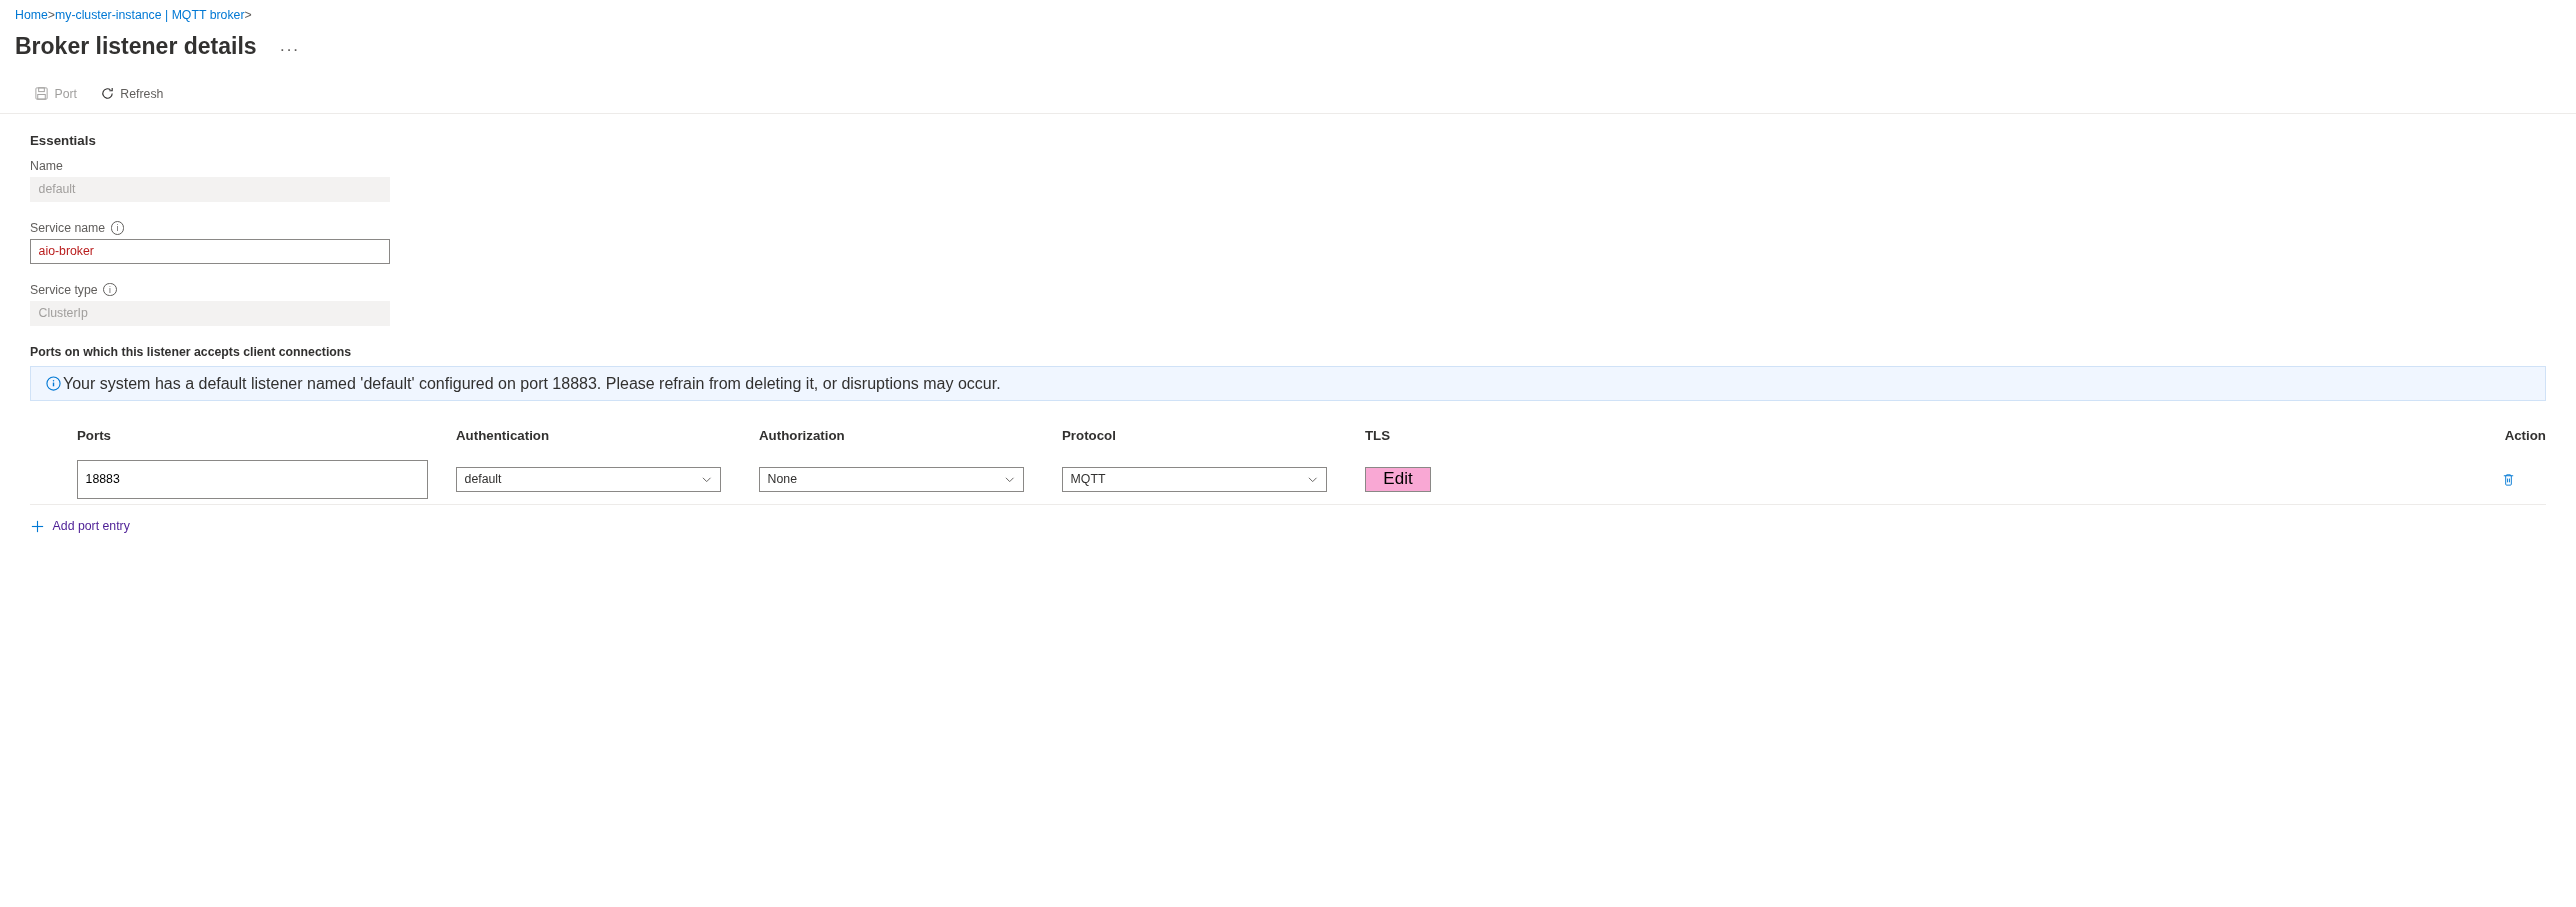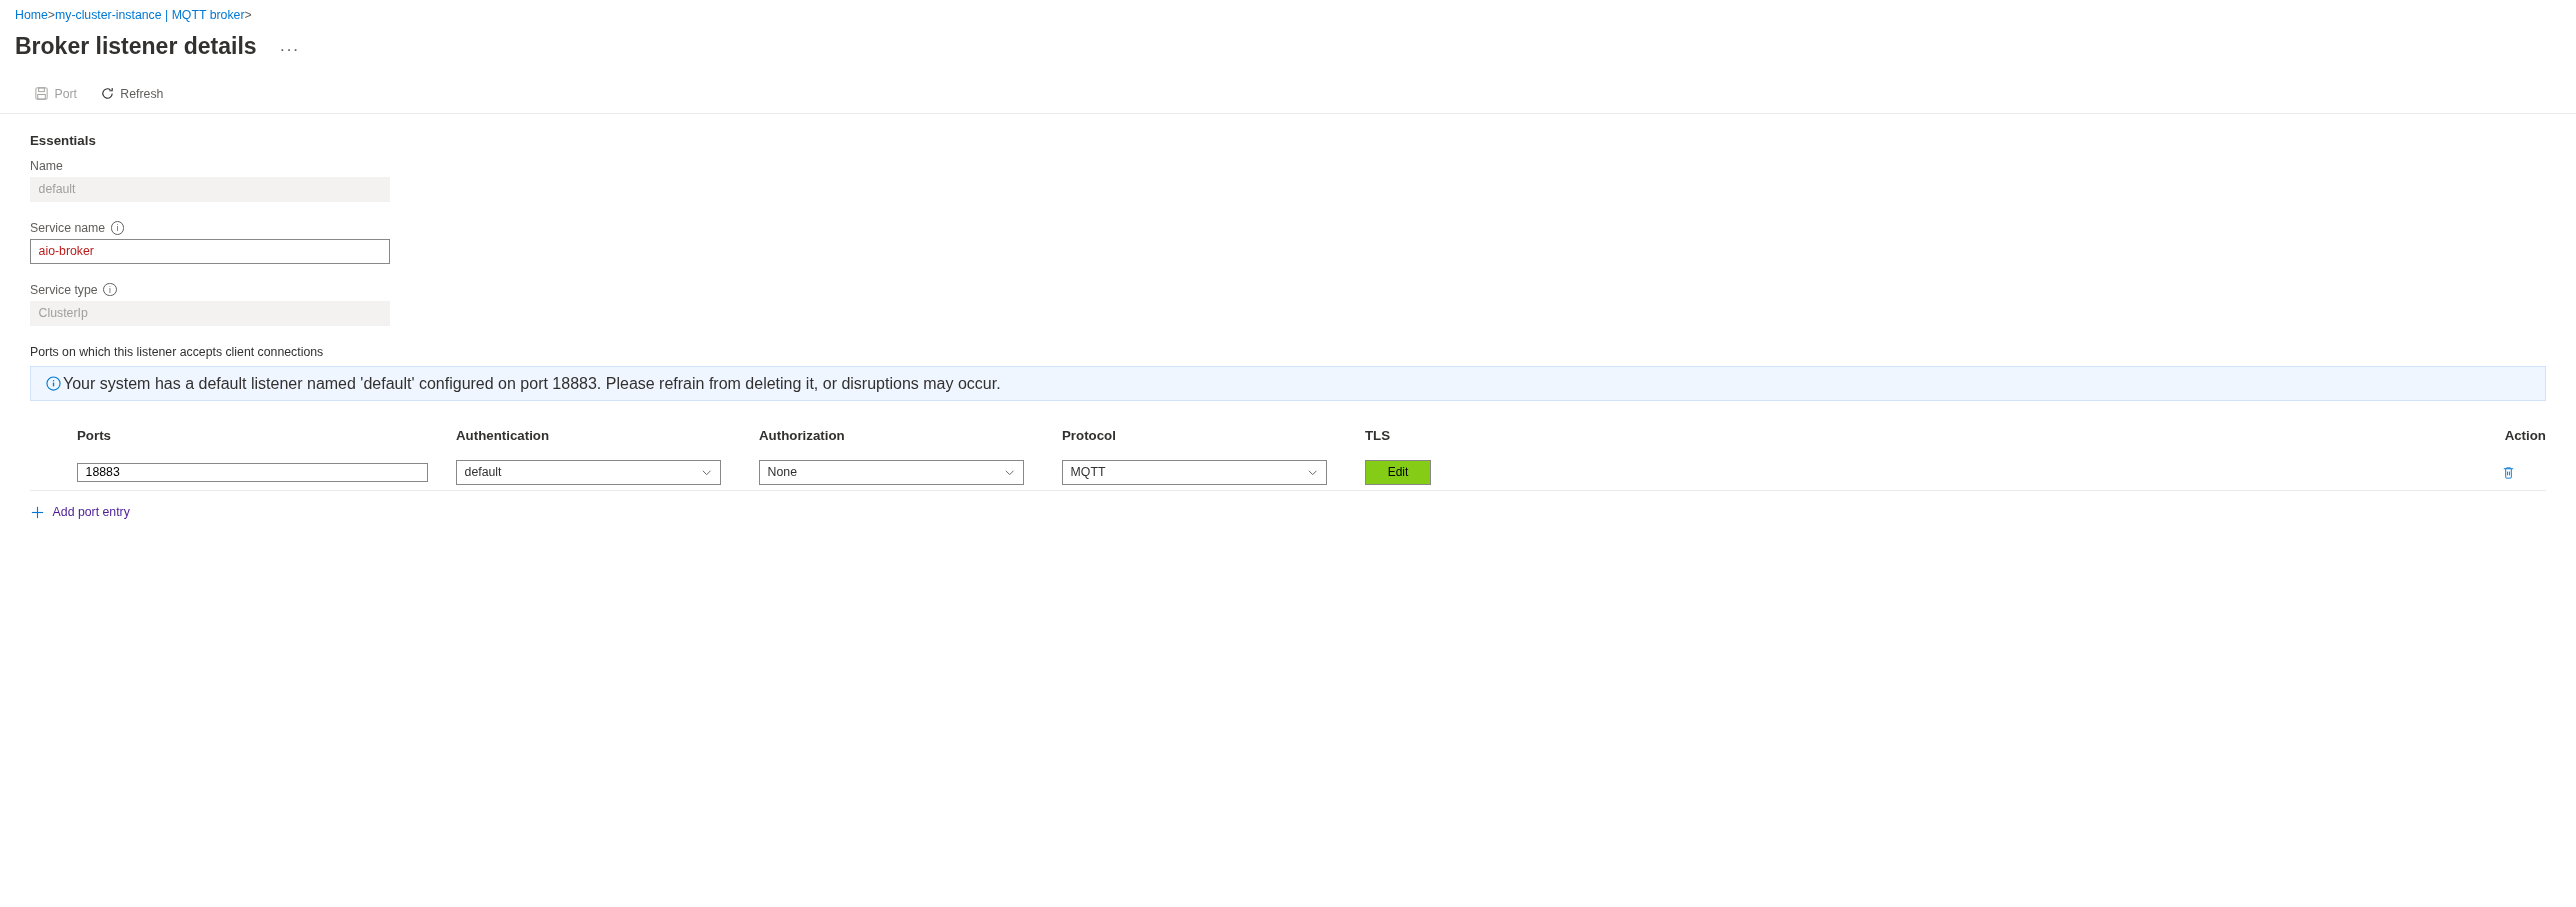--- a/index.html
+++ b/index.html
@@ -112,20 +112,21 @@
     }
     .text-input.readonly {
       background: #f3f2f1;
       border-color: #f3f2f1;
       color: #a19f9d;
     }
     .ports-desc {
       font-size: 12.3px;
       color: #323130;
       margin-bottom: 7.6px;
+      font-weight: bold;
     }
     .info-banner {
       display: flex;
       align-items: center;
       gap: 2px;
       background: #f0f6ff;
       border: 0.9px solid #d0e2f7;
       padding: 7.6px 15px;
       margin-bottom: 15px;
       font-size: 16px;
@@ -148,21 +149,21 @@
     .ports-row {
       display: grid;
       grid-template-columns: 47px 379px 303px 303px 303px 76px 1fr 76px;
       align-items: center;
       padding: 5.7px 0;
       border-bottom: 0.9px solid #edebe9;
       margin-bottom: 3.8px;
     }
     .port-input {
       width: 351px;
-      height: 19px;
+      height: 39px;
       padding: 1.9px 7.6px;
       border: 0.9px solid #8a8886;
       background: #ffffff;
       font-size: 12.3px;
     }
     .dropdown {
       width: 265px;
       height: 25px;
       display: flex;
       align-items: center;
@@ -174,22 +175,22 @@
       cursor: pointer;
     }
     .chevron {
       width: 11.4px;
       height: 11.4px;
     }
     .edit-btn {
       width: 66px;
       height: 25px;
       border: 0.9px solid #8a8886;
-      background: #84cc16;
-      font-size: 12px;
+      background: #f9a8d4;
+      font-size: 17px;
       cursor: pointer;
       text-align: center;
     }
     .delete-icon {
       cursor: pointer;
       color: #0078d4;
       display: flex;
       justify-content: center;
     }
     .delete-icon svg {

